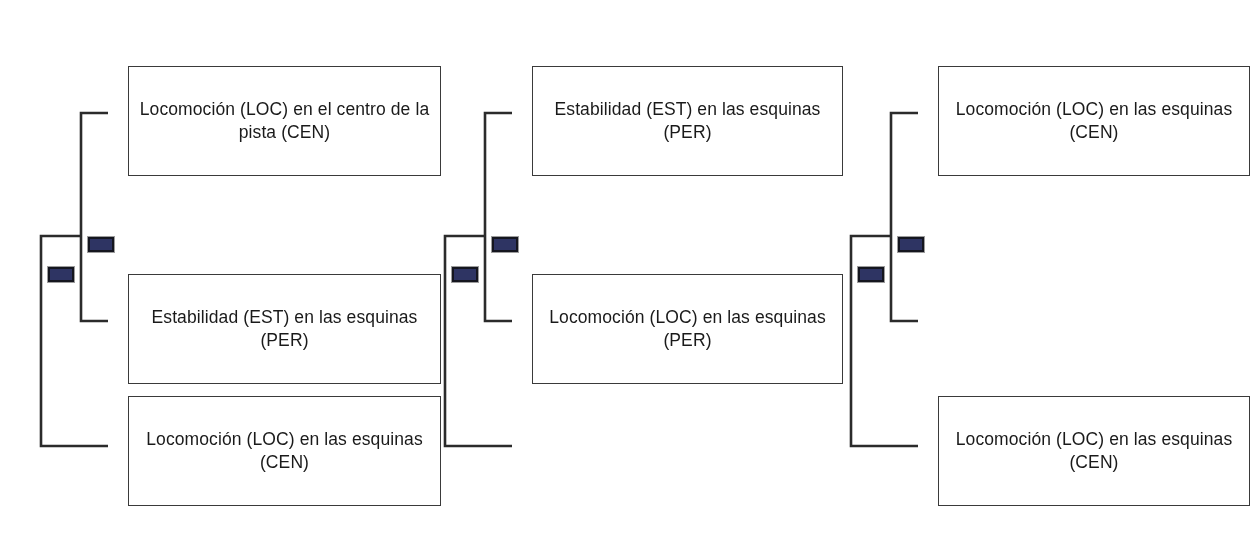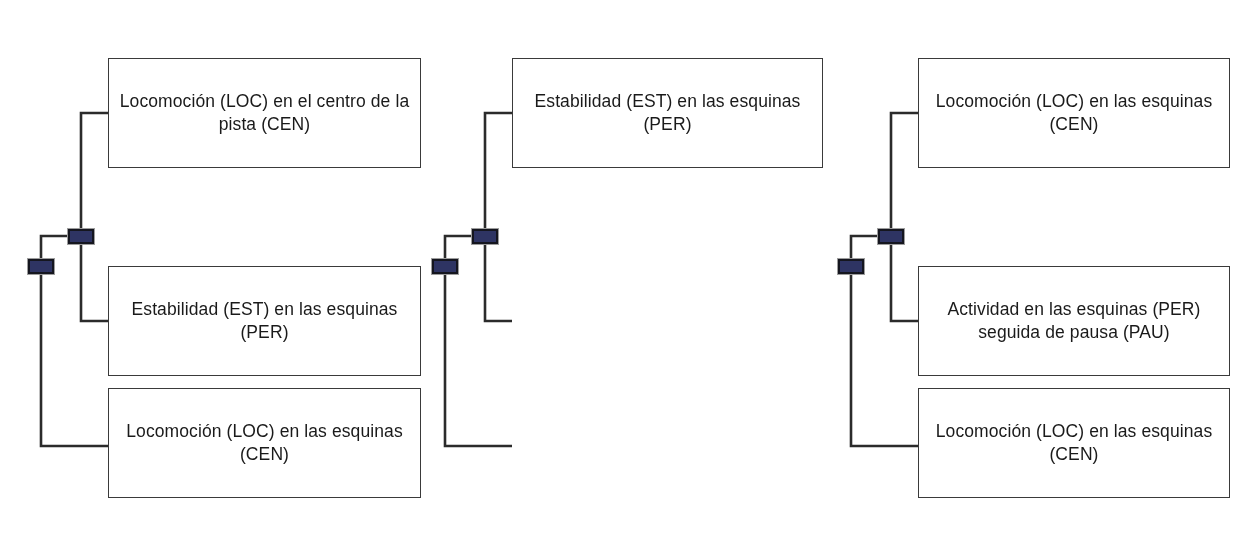--- a/index.html
+++ b/index.html
@@ -15,22 +15,23 @@
     overflow: hidden;
   }
   #diagram-root {
     position: relative;
     width: 1260px;
     height: 560px;
     background: #ffffff;
   }
   .cluster-column {
     position: absolute;
-    top: 0;
+    top: 8px;
     height: 500px;
+    margin-left: 20px;
   }
   .node-box {
     position: absolute;
     box-sizing: border-box;
     background: #ffffff;
     border: 1.6px solid #3a3a3a;
     display: flex;
     align-items: center;
     justify-content: center;
     text-align: center;
@@ -98,30 +99,30 @@
       <span class="node-label">Locomoción (LOC) en las esquinas (CEN)</span>
     </div>
     <div class="merge-marker" style="left:68px; top:229px;"></div>
     <div class="merge-marker" style="left:28px; top:259px;"></div>
   </div>
 
   <div class="cluster-column" style="left:0; width:850px;">
     <div class="node-box" style="left:512px; top:58px; width:311px; height:110px;">
       <span class="node-label">Estabilidad (EST) en las esquinas (PER)</span>
     </div>
+    <div class="node-box" style="left:512px; top:266px; width:311px; height:110px;">
+      <span class="node-label">Locomoción (LOC) en las esquinas (PER)</span>
+    </div>
     <div class="merge-marker" style="left:472px; top:229px;"></div>
     <div class="merge-marker" style="left:432px; top:259px;"></div>
   </div>
 
   <div class="cluster-column" style="left:0; width:1260px;">
     <div class="node-box" style="left:918px; top:58px; width:312px; height:110px;">
       <span class="node-label">Locomoción (LOC) en las esquinas (CEN)</span>
-    </div>
-    <div class="node-box" style="left:918px; top:266px; width:312px; height:110px;">
-      <span class="node-label">Actividad en las esquinas (PER) seguida de pausa (PAU)</span>
     </div>
     <div class="node-box" style="left:918px; top:388px; width:312px; height:110px;">
       <span class="node-label">Locomoción (LOC) en las esquinas (CEN)</span>
     </div>
     <div class="merge-marker" style="left:878px; top:229px;"></div>
     <div class="merge-marker" style="left:838px; top:259px;"></div>
   </div>
 
 </div>
 

